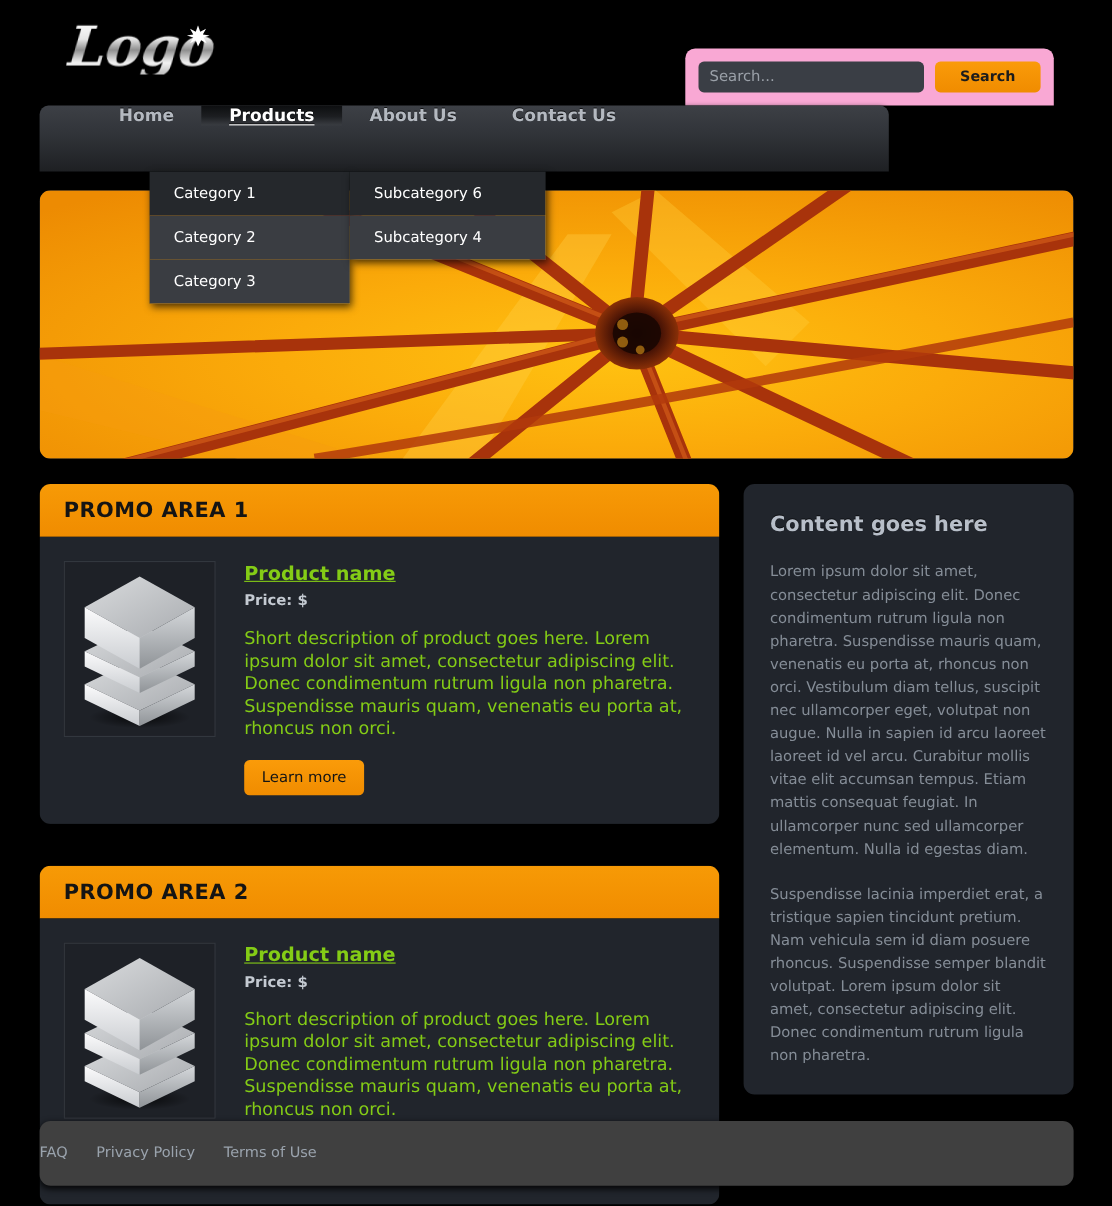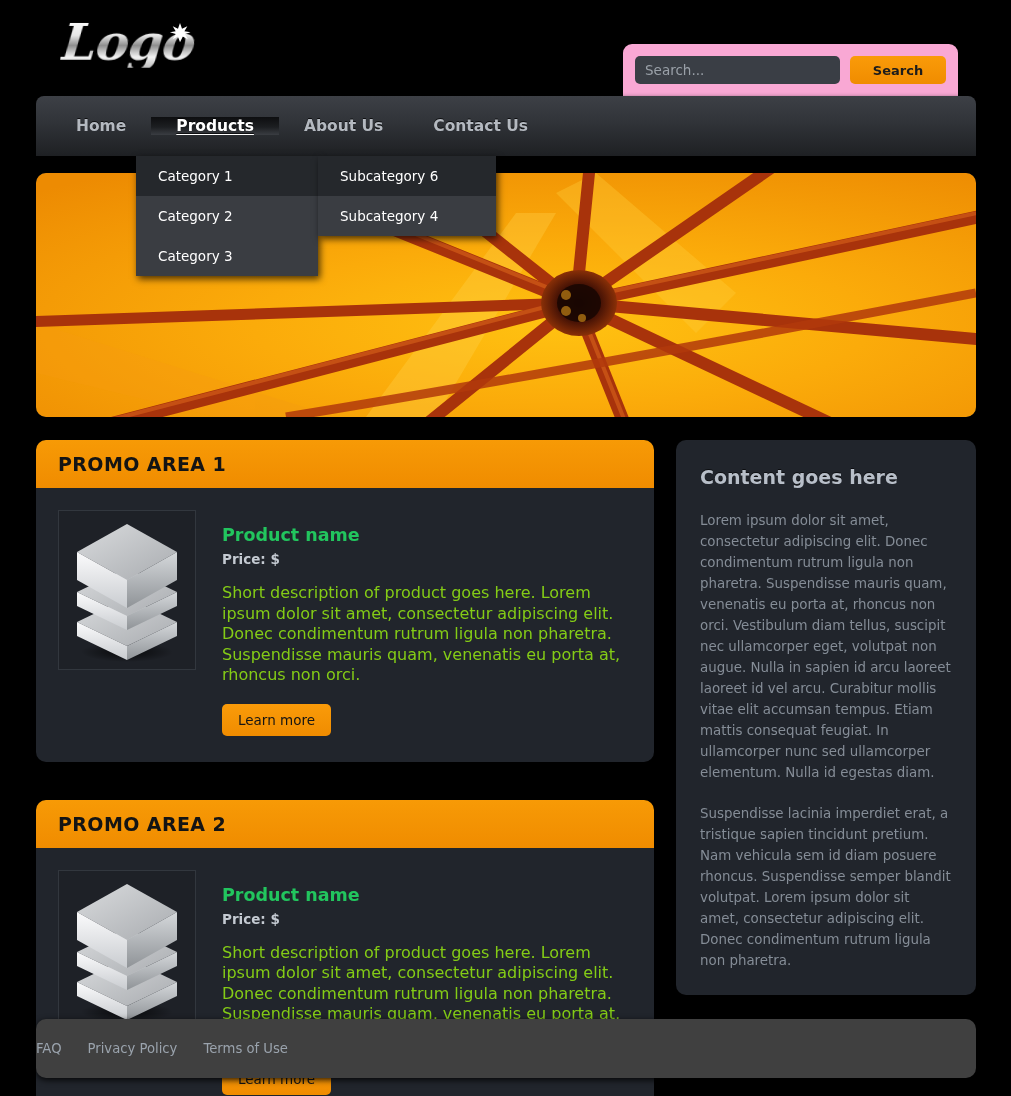--- a/index.html
+++ b/index.html
@@ -56,26 +56,27 @@
     background: linear-gradient(180deg,#fa9b09 0%,#f08c00 100%);
     border: none; border-radius: 5px;
     color: #1c1c1c; font-size: 13px; font-weight: bold;
     cursor: pointer;
     font-family: "DejaVu Sans", "Liberation Sans", sans-serif;
   }
 
   
   .nav {
     position: absolute; left: 36px; top: 96px;
-    width: 940px; height: 60px;
+    width: 772px; height: 60px;
     background: linear-gradient(180deg,#3d4046 0%,#303338 45%,#1e2023 100%);
     border-radius: 8px 8px 0 0;
-    display: flex; align-items: center;
+    display: flex; align-items: flex-start;
     box-shadow: 0 2px 5px rgba(0,0,0,.8);
     z-index: 20;
+    padding-left: 32px;
   }
   .nav-item {
     display: flex; align-items: center;
     padding: 0 25px;
     color: #b4b9c0; font-size: 15.5px; font-weight: bold;
     cursor: pointer; white-space: nowrap;
     text-shadow: 0 -1px 0 rgba(0,0,0,.7);
   }
   .nav-item:first-child { padding-left: 40px; }
   .nav-item.active {
@@ -146,21 +147,21 @@
   .thumb {
     width: 138px; height: 160px; flex: 0 0 138px;
     border: 1px solid #32373e;
     background: #1e2127;
     display: flex; align-items: center; justify-content: center;
     position: relative;
   }
   .thumb svg { width: 126px; height: 148px; display: block; }
   .prod-info { flex: 1; padding-top: 2px; }
   .prod-name {
-    color: #22c55e; font-size: 17.5px; font-weight: bold; margin: 13px 0 6px 0;
+    color: #84cc16; font-size: 17.5px; font-weight: bold; margin: 0 0 6px 0; text-decoration: underline;
   }
   .prod-price {
     color: #c4cad2; font-size: 13.5px; font-weight: bold; margin: 0 0 16px 0;
   }
   .prod-desc {
     color: #84cc16; font-size: 16px; line-height: 20.5px; margin: 0 0 18px 0;
   }
   .learn-btn {
     display: inline-block;
     background: linear-gradient(180deg,#fa9b09 0%,#f08c00 100%);

